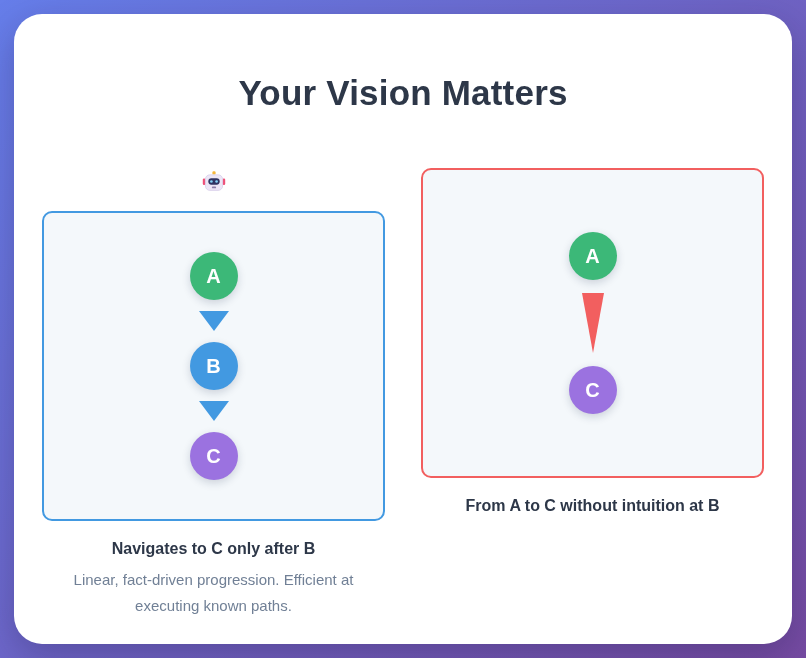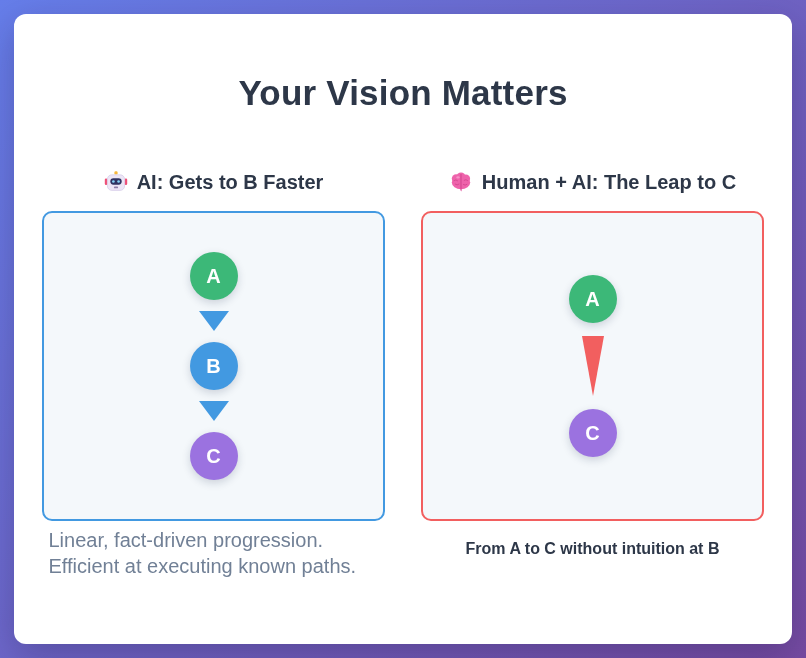--- a/index.html
+++ b/index.html
@@ -14,21 +14,21 @@
     background: linear-gradient(135deg, #667eea 0%, #764ba2 100%);
   }
   .card {
     box-sizing: border-box;
     position: absolute;
     left: 14px;
     top: 14px;
     width: 778px;
     height: 630px;
     background: #ffffff;
-    border-radius: 12px;
+    border-radius: 28px;
     box-shadow: 0 12px 36px rgba(30, 20, 70, 0.28);
     padding: 48px 28px 0 28px;
   }
   .page-title {
     margin: 10px 0 0 0;
     text-align: center;
     font-size: 35px;
     line-height: 41px;
     font-weight: 700;
     color: #2d3748;
@@ -111,23 +111,24 @@
     margin: 16px 0 0 0;
     font-size: 16px;
     line-height: 24px;
     font-weight: 700;
     color: #2d3748;
     text-align: center;
   }
   .caption-body {
     margin: 6px 0 0 0;
     max-width: 330px;
-    font-size: 20px;
+    font-size: 15px;
     line-height: 26px;
     color: #718096;
+    text-align: center;
   }
 </style>
 </head>
 <body>
 
 <div class="card">
 
   <h1 class="page-title">Your Vision Matters</h1>
 
   <div class="columns">
@@ -139,59 +140,41 @@
             <rect x="10.4" y="1.2" width="3.2" height="3.4" rx="1.2" fill="#f6b73c"></rect>
             <rect x="0.8" y="8.6" width="2.6" height="6.4" rx="1.2" fill="#ee4f77"></rect>
             <rect x="20.6" y="8.6" width="2.6" height="6.4" rx="1.2" fill="#ee4f77"></rect>
             <rect x="3.4" y="4.8" width="17.2" height="15.6" rx="4.4" fill="#ece6f6" stroke="#cfc3e4" stroke-width="0.6"></rect>
             <rect x="6.3" y="8.3" width="11.4" height="6.4" rx="3.1" fill="#2f3361"></rect>
             <circle cx="9.4" cy="11.5" r="1.35" fill="#86d2f5"></circle>
             <circle cx="14.6" cy="11.5" r="1.35" fill="#86d2f5"></circle>
             <rect x="9.9" y="16.6" width="4.2" height="1.7" rx="0.85" fill="#8d7fa8"></rect>
           </svg>
         </span>
-        <span>AI: Gets to B Faster</span>
       </h2>
 
       <div class="panel panel-blue">
         <div class="node node-green">
           <span>A</span>
         </div>
         <div class="arrow-short"></div>
         <div class="node node-blue">
           <span>B</span>
         </div>
         <div class="arrow-short"></div>
         <div class="node node-purple">
           <span>C</span>
         </div>
       </div>
 
+      <p class="caption-title">Navigates to C only after B</p>
       <p class="caption-body">Linear, fact-driven progression. Efficient at executing known paths.</p>
     </section>
 
     <section class="col">
-      <h2 class="col-heading">
-        <span class="icon">
-          <svg viewBox="0 0 24 24" width="24" height="24" aria-hidden="true">
-            <circle cx="7.2" cy="8.6" r="4.4" fill="#ee63ab"></circle>
-            <circle cx="12" cy="7" r="4.6" fill="#ee63ab"></circle>
-            <circle cx="16.9" cy="8.8" r="4.2" fill="#ee63ab"></circle>
-            <ellipse cx="12" cy="12.6" rx="9.2" ry="6.6" fill="#ee63ab"></ellipse>
-            <path d="M11 19.2 L13 19.2 L12.2 21.6 Z" fill="#e04f9b"></path>
-            <path d="M12 4.6 V 18.6" stroke="#d4468f" stroke-width="1.1" fill="none" stroke-linecap="round"></path>
-            <path d="M5 10.5 q2 -1.6 3.6 0.2" stroke="#d4468f" stroke-width="0.9" fill="none" stroke-linecap="round"></path>
-            <path d="M15.2 10.2 q1.8 -1.4 3.4 0.3" stroke="#d4468f" stroke-width="0.9" fill="none" stroke-linecap="round"></path>
-            <path d="M6.2 14.2 q2 1.6 3.8 0" stroke="#d4468f" stroke-width="0.9" fill="none" stroke-linecap="round"></path>
-            <path d="M14.4 14.6 q1.9 1.3 3.6 -0.2" stroke="#d4468f" stroke-width="0.9" fill="none" stroke-linecap="round"></path>
-            <ellipse cx="9" cy="7.4" rx="1.8" ry="1.1" fill="#f79ccd" opacity="0.8"></ellipse>
-          </svg>
-        </span>
-        <span>Human + AI: The Leap to C</span>
-      </h2>
 
       <div class="panel panel-red">
         <div class="node node-green">
           <span>A</span>
         </div>
         <div class="arrow-long"></div>
         <div class="node node-purple">
           <span>C</span>
         </div>
       </div>

